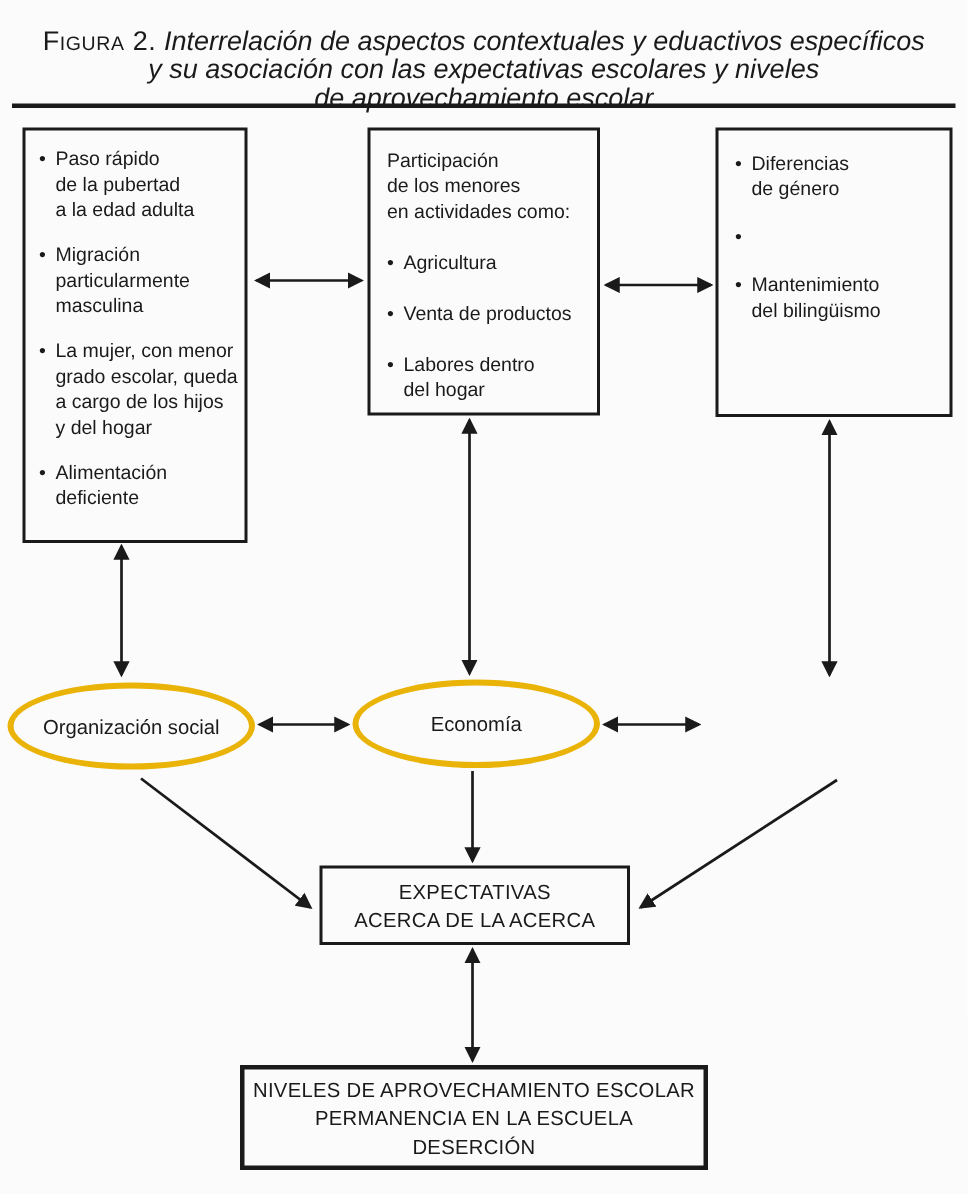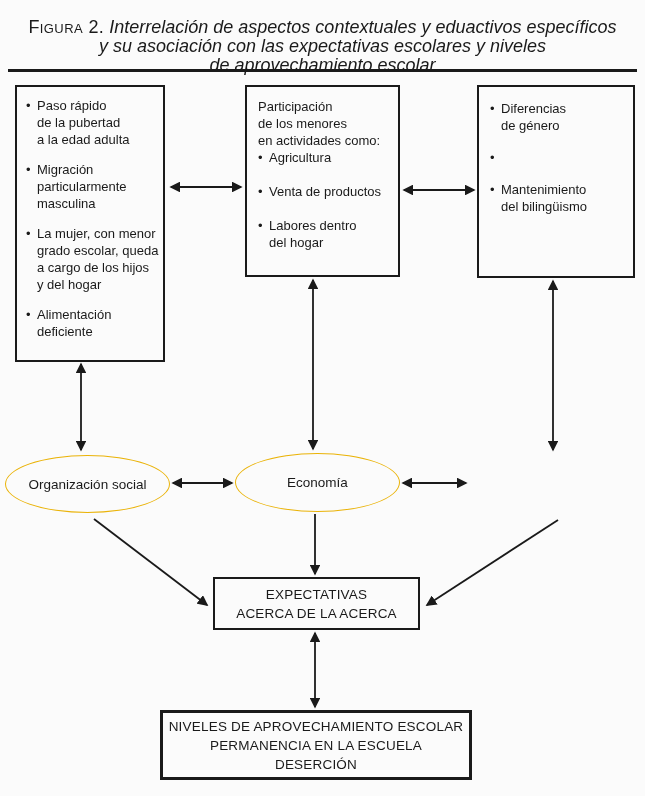--- a/index.html
+++ b/index.html
@@ -20,28 +20,28 @@
   }
   .fig-label{font-variant:small-caps;font-style:normal;letter-spacing:.4px;}
   .ital{font-style:italic;}
   .caption-rule{
     position:absolute;left:8px;top:69px;width:629px;height:3px;
     background:#1a1a1a;
   }
   
   .node{position:absolute;box-sizing:border-box;background:#fbfbfb;}
   .rect{border:2px solid #1a1a1a;}
-  .oval{border:1px solid #eab308;border-radius:50%;
+  .oval{border:4px solid #eab308;border-radius:50%;
         display:flex;align-items:center;justify-content:center;
         font-size:13.5px;text-align:center;}
   .listbox{font-size:13px;line-height:17px;}
   .item{display:flex;margin-bottom:13px;}
   .bullet{flex:none;width:11px;}
   .itxt{white-space:pre-line;}
-  .hdr{white-space:pre-line;margin-bottom:0;}
+  .hdr{white-space:pre-line;margin-bottom:17px;}
   .centerbox{display:flex;align-items:center;justify-content:center;
              text-align:center;font-size:13.5px;line-height:19px;
              white-space:pre-line;letter-spacing:.2px;}
   
   .box-left   {left:15px; top:85px; width:150px;height:277px;padding:10px 3px 0 9px;}
   .box-middle {left:245px;top:85px; width:155px;height:192px;padding:11px 3px 0 11px;}
   .box-middle .item{margin-bottom:17px;}
   .box-right  {left:477px;top:85px; width:158px;height:193px;padding:13px 3px 0 11px;}
   .box-right .item{margin-bottom:15px;}
   .el-left    {left:5px;  top:455px;width:165px;height:58px;}

